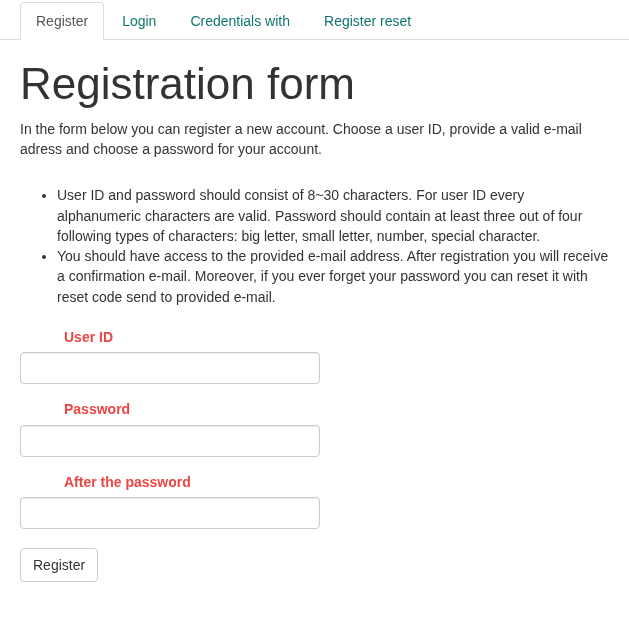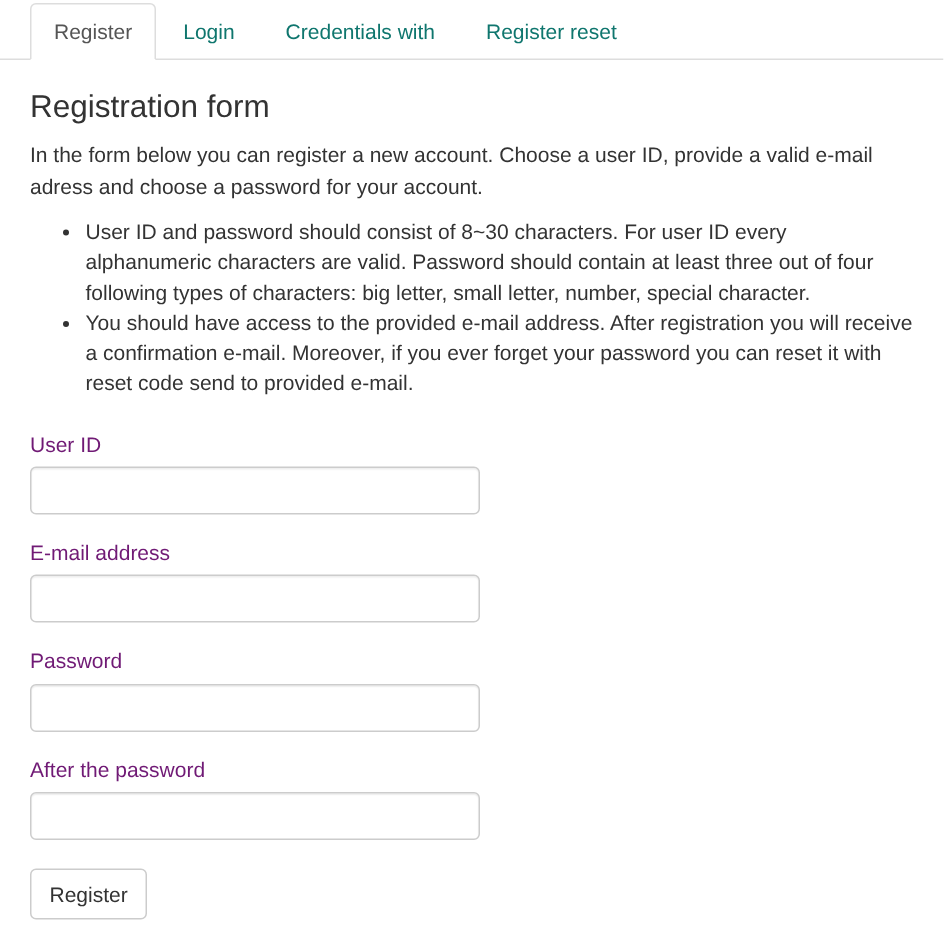--- a/index.html
+++ b/index.html
@@ -34,36 +34,37 @@
   }
   .nav-tabs li.active a {
     color: #555;
     background: #fff;
     border-color: #ddd #ddd transparent #ddd;
     cursor: default;
   }
   
   .content { padding: 0 20px; }
   h1.page-title {
-    font-size: 21px;
+    font-size: 44px;
     font-weight: 500;
     line-height: 1.1;
     margin: 20px 0 10px;
     color: #333;
   }
-  p.intro { margin: 0 0 10px; }
+  p.intro { margin: 0 0 26px; }
   ul.notes { margin: 0 0 20px; padding-left: 37px; }
   ul.notes li { margin: 0; }
   
   .form-group { margin-bottom: 15px; }
   .form-group label {
     display: block;
-    font-weight: normal;
+    font-weight: bold;
     margin-bottom: 5px;
-    color: #701a75;
+    color: #ef4444;
+    margin-left: 44px;
   }
   .form-control {
     display: block;
     width: 300px;
     height: 32px;
     padding: 6px 12px;
     font-size: 14px;
     font-family: inherit;
     color: #555;
     background: #fff;
@@ -113,24 +114,20 @@
     <li>User ID and password should consist of 8~30 characters. For user ID every alphanumeric characters are valid. Password should contain at least three out of four following types of characters: big letter, small letter, number, special character.</li>
     <li>You should have access to the provided e-mail address. After registration you will receive a confirmation e-mail. Moreover, if you ever forget your password you can reset it with reset code send to provided e-mail.</li>
   </ul>
 
   <form>
     <div class="form-group">
       <label>User ID</label>
       <input class="form-control" type="text" style="">
     </div>
 
-    <div class="form-group">
-      <label>E-mail address</label>
-      <input class="form-control" type="text" style="">
-    </div>
 
     <div class="form-group">
       <label>Password</label>
       <input class="form-control" type="password" style="">
     </div>
 
     <div class="form-group">
       <label>After the password</label>
       <input class="form-control" type="password" style="">
     </div>

